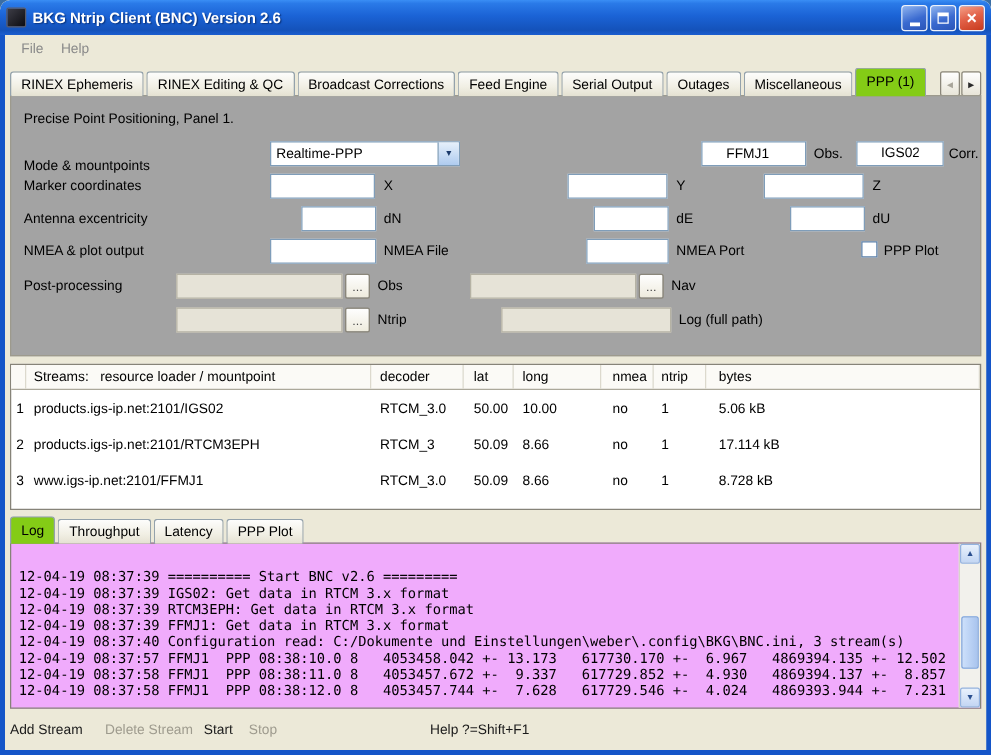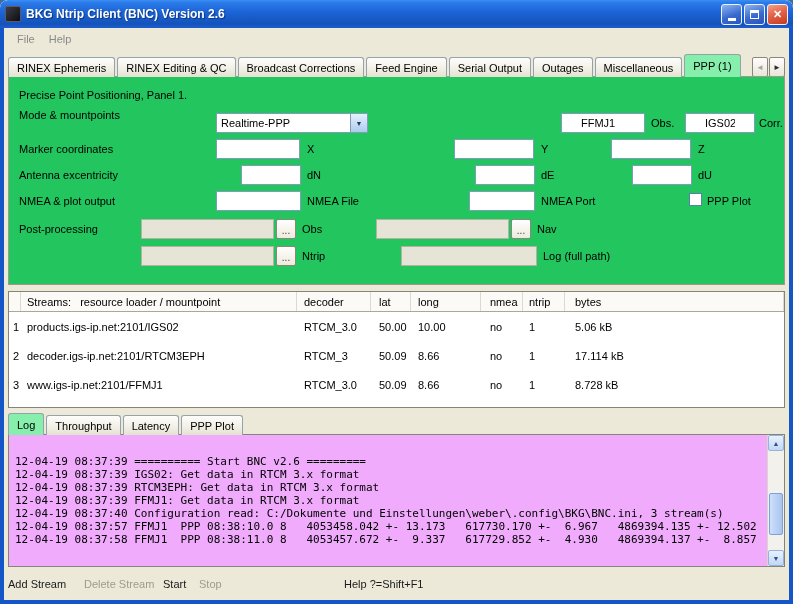--- a/index.html
+++ b/index.html
@@ -34,30 +34,30 @@
 
   .menubar { position:absolute; left:4px; right:4px; top:28px; height:21px;
     display:flex; align-items:center; padding-left:6px; background:#ece9d8; }
   .menu-item { padding:2px 7px; color:#8a8a8a; }
 
   
   .tabbar { position:absolute; left:8px; top:54px; height:23px; display:flex; align-items:flex-end; z-index:3; }
   .tab { height:20px; padding:0 8px; margin-right:2px; display:flex; align-items:center;
     background:linear-gradient(180deg,#fdfdfc,#f1efe4 60%,#e4e1d1);
     border:1px solid #94a2ac; border-bottom:none; border-radius:3px 3px 0 0; white-space:nowrap; }
-  .tab.active { height:23px; background:#86efac; position:relative; z-index:4; }
+  .tab.active { height:23px; background:#84cc16; position:relative; z-index:4; }
   .tabscroll { position:absolute; top:57px; width:16px; height:20px; font-size:8px;
     display:flex; align-items:center; justify-content:center;
     background:linear-gradient(180deg,#fefefe,#e8e5d8); border:1px solid #8a867a; border-radius:2px; }
   .tabscroll.left { left:752px; color:#a8a59a; }
   .tabscroll.right { left:769px; color:#2a2a2a; }
 
   
   .panel { position:absolute; left:8px; top:76px; width:777px; height:209px;
-    border:1px solid #9d9a8d; background:#22c55e; }
+    border:1px solid #9d9a8d; background:#a3a3a3; }
   .lbl { position:absolute; white-space:nowrap; }
   .field { position:absolute; height:20px; border:1px solid #7f9db9; background:#fff;
     font:11px "Liberation Sans",sans-serif; padding:0 19px; }
   .field:disabled, .field.dis { background:#e6e3d7; border-color:#b5b2a4; color:#777; }
   .combo { position:absolute; height:20px; background:#fff; border:1px solid #7f9db9;
     display:flex; align-items:center; }
   .combo .val { flex:1; padding-left:4px; white-space:nowrap; }
   .combo .drop { width:17px; align-self:stretch; border-left:1px solid #7f9db9;
     background:linear-gradient(180deg,#e6f0fb,#aecbef); display:flex; align-items:center;
     justify-content:center; font-size:7px; color:#1a3a6b; }
@@ -139,21 +139,21 @@
   <div class="tabscroll left">
       <span>◄</span>
     </div>
   <div class="tabscroll right">
       <span>►</span>
     </div>
 
   <div class="panel">
     <div class="lbl" style="left:10px; top:12px;">Precise Point Positioning, Panel 1.</div>
 
-    <div class="lbl" style="left:10px; top:32px;">Mode &amp; mountpoints</div>
+    <div class="lbl" style="left:10px; top:50px;">Mode &amp; mountpoints</div>
     <div class="combo" style="left:207px; top:36px; width:152px;">
       <span class="val">Realtime-PPP</span>
       <span class="drop">▼</span>
     </div>
     <input class="field" style="left: 552px; top: 36px; width: 84px;" value="FFMJ1">
     <div class="lbl" style="left:642px; top:40px;">Obs.</div>
     <input class="field" style="left: 676px; top: 36px; width: 70px;" value="IGS02">
     <div class="lbl" style="left:750px; top:40px;">Corr.</div>
 
     <div class="lbl" style="left:10px; top:66px;">Marker coordinates</div>
@@ -211,21 +211,21 @@
       <div class="c-mp">products.igs-ip.net:2101/IGS02</div>
       <div class="c-dec">RTCM_3.0</div>
       <div class="c-lat">50.00</div>
       <div class="c-long">10.00</div>
       <div class="c-nmea">no</div>
       <div class="c-ntrip">1</div>
       <div class="c-bytes">5.06 kB</div>
     </div>
     <div class="t-row">
       <div class="c-num">2</div>
-      <div class="c-mp">decoder.igs-ip.net:2101/RTCM3EPH</div>
+      <div class="c-mp">products.igs-ip.net:2101/RTCM3EPH</div>
       <div class="c-dec">RTCM_3</div>
       <div class="c-lat">50.09</div>
       <div class="c-long">8.66</div>
       <div class="c-nmea">no</div>
       <div class="c-ntrip">1</div>
       <div class="c-bytes">17.114 kB</div>
     </div>
     <div class="t-row">
       <div class="c-num">3</div>
       <div class="c-mp">www.igs-ip.net:2101/FFMJ1</div>
@@ -247,20 +247,21 @@
 
   <div class="logframe">
     <div class="logtext">
       <div>12-04-19 08:37:39 ========== Start BNC v2.6 =========</div>
       <div>12-04-19 08:37:39 IGS02: Get data in RTCM 3.x format</div>
       <div>12-04-19 08:37:39 RTCM3EPH: Get data in RTCM 3.x format</div>
       <div>12-04-19 08:37:39 FFMJ1: Get data in RTCM 3.x format</div>
       <div>12-04-19 08:37:40 Configuration read: C:/Dokumente und Einstellungen\weber\.config\BKG\BNC.ini, 3 stream(s)</div>
       <div>12-04-19 08:37:57 FFMJ1  PPP 08:38:10.0 8   4053458.042 +- 13.173   617730.170 +-  6.967   4869394.135 +- 12.502</div>
       <div>12-04-19 08:37:58 FFMJ1  PPP 08:38:11.0 8   4053457.672 +-  9.337   617729.852 +-  4.930   4869394.137 +-  8.857</div>
+      <div>12-04-19 08:37:58 FFMJ1  PPP 08:38:12.0 8   4053457.744 +-  7.628   617729.546 +-  4.024   4869393.944 +-  7.231</div>
     </div>
     <div class="vscroll">
       <div class="sbtn up">
           <span>▲</span>
         </div>
       <div class="sthumb"></div>
       <div class="sbtn down">
           <span>▼</span>
         </div>
     </div>

